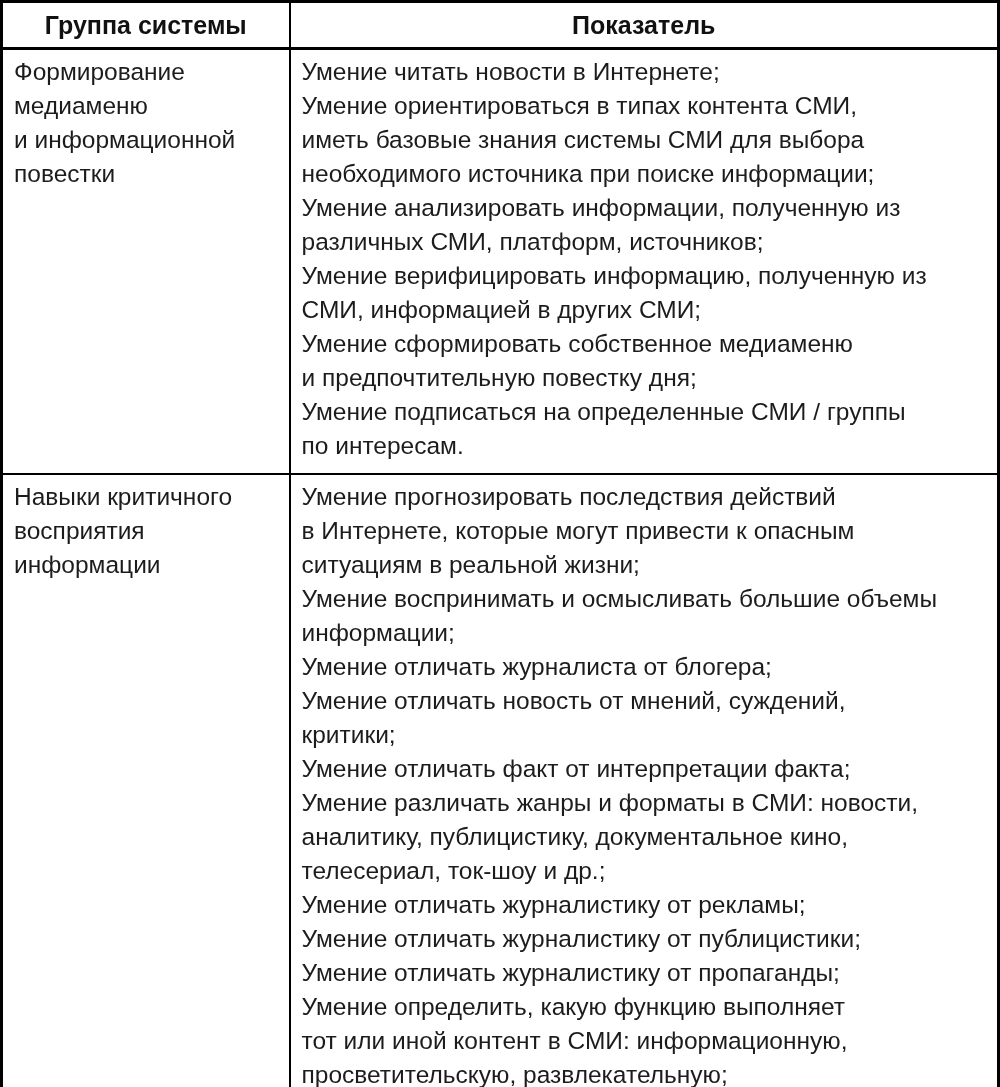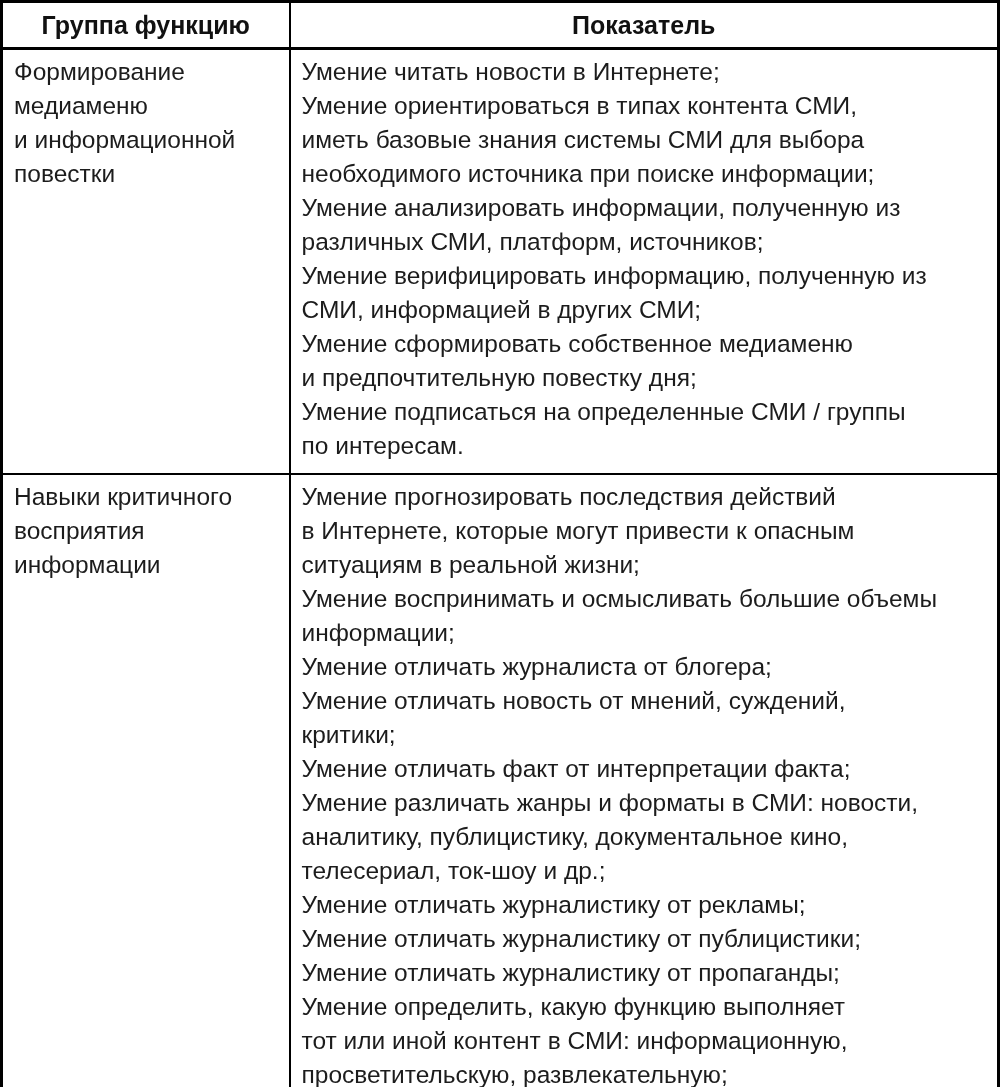--- a/index.html
+++ b/index.html
@@ -51,21 +51,21 @@
 <body>
 
 <div class="page">
   <table class="skills">
     <colgroup>
       <col class="c1">
       <col class="c2">
     </colgroup>
     <thead>
       <tr>
-        <th>Группа функцию</th>
+        <th>Группа системы</th>
         <th>Показатель</th>
       </tr>
     </thead>
     <tbody>
       <tr class="row-first">
         <td>Формирование
 медиаменю
 и информационной
 повестки</td>
         <td>Умение читать новости в Интернете;

